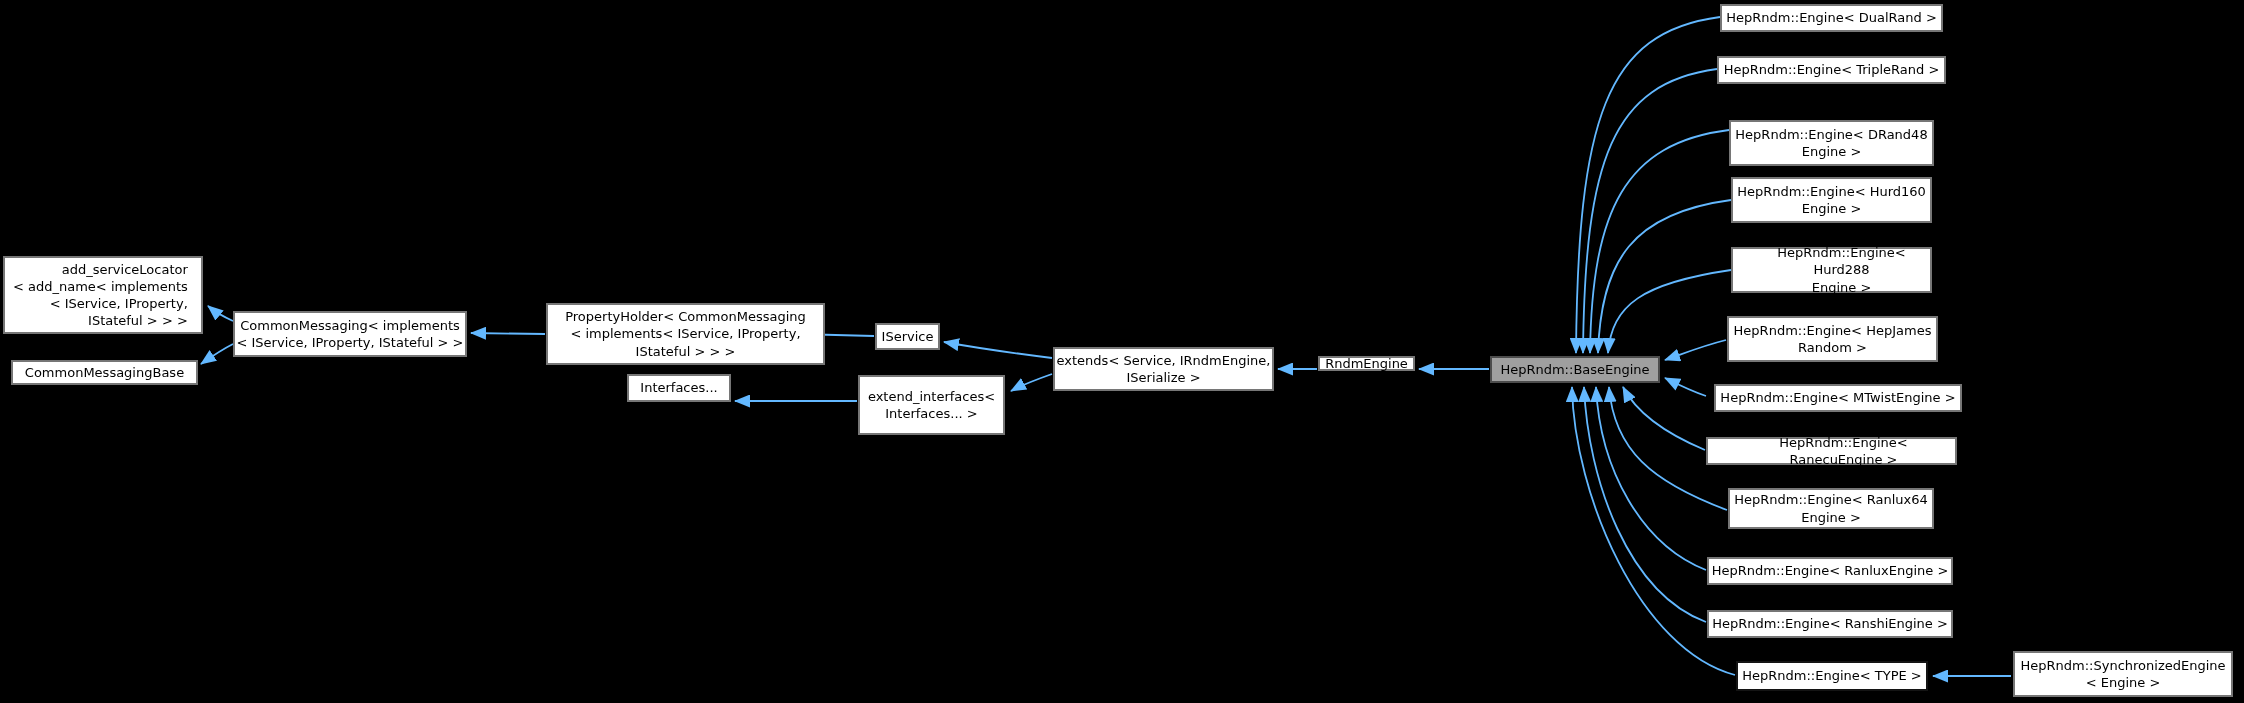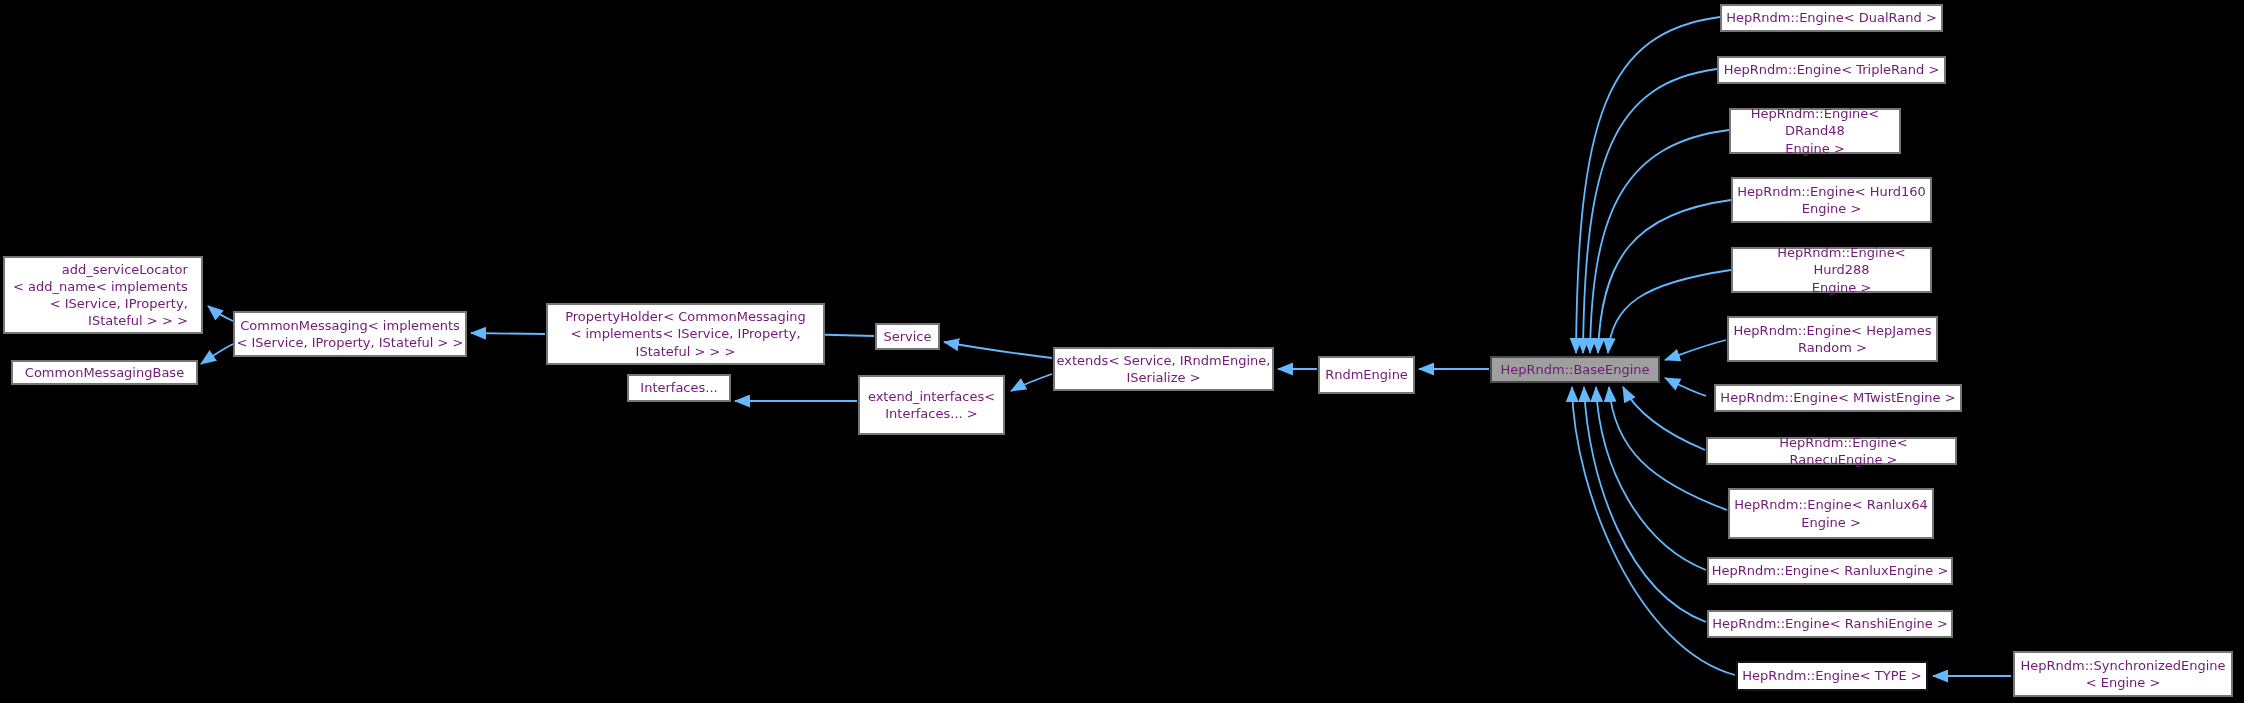--- a/index.html
+++ b/index.html
@@ -9,21 +9,21 @@
     background:#000;
     font-family:"DejaVu Sans","Liberation Sans",sans-serif;
     overflow:hidden;
   }
   svg.edges{position:absolute;left:0;top:0;z-index:0;}
   .node{
     position:absolute;
     box-sizing:border-box;
     background:#ffffff;
     border:2px solid #767676;
-    color:#701a75;
+    color:#000000;
     font-size:13px;
     line-height:1.32;
     display:flex;
     align-items:center;
     justify-content:center;
     text-align:center;
     white-space:pre-wrap;
     z-index:1;
     cursor:pointer;
   }
@@ -90,50 +90,50 @@
 
   <div class="node" style="left:546px;top:303px;width:279px;height:62px;">PropertyHolder&lt; CommonMessaging
 &lt; implements&lt; IService, IProperty,
 IStateful &gt; &gt; &gt;</div>
 
   <div class="node" style="left:627px;top:374px;width:104px;height:28px;">Interfaces...</div>
 
   <div class="node" style="left:858px;top:375px;width:147px;height:60px;">extend_interfaces&lt;
 Interfaces... &gt;</div>
 
-  <div class="node" style="left:875px;top:323px;width:65px;height:27px;">Service</div>
+  <div class="node" style="left:875px;top:323px;width:65px;height:27px;">IService</div>
 
   <div class="node" style="left:1053px;top:347px;width:221px;height:44px;">extends&lt; Service, IRndmEngine,
 ISerialize &gt;</div>
 
-  <div class="node" style="left:1318px;top:356px;width:97px;height:38px;">RndmEngine</div>
+  <div class="node" style="left:1318px;top:356px;width:97px;height:15px;">RndmEngine</div>
 
   <div class="node highlight" style="left:1490px;top:356px;width:170px;height:27px;">HepRndm::BaseEngine</div>
 
   <div class="node" style="left:1720px;top:4px;width:223px;height:28px;">HepRndm::Engine&lt; DualRand &gt;</div>
 
   <div class="node" style="left:1717px;top:56px;width:229px;height:28px;">HepRndm::Engine&lt; TripleRand &gt;</div>
 
-  <div class="node" style="left:1729px;top:108px;width:172px;height:46px;">HepRndm::Engine&lt; DRand48
+  <div class="node" style="left:1729px;top:120px;width:205px;height:46px;">HepRndm::Engine&lt; DRand48
 Engine &gt;</div>
 
   <div class="node" style="left:1731px;top:177px;width:201px;height:46px;">HepRndm::Engine&lt; Hurd160
 Engine &gt;</div>
 
   <div class="node" style="left:1731px;top:247px;width:201px;height:46px;padding-left:20px;">HepRndm::Engine&lt; Hurd288
 Engine &gt;</div>
 
   <div class="node" style="left:1727px;top:316px;width:211px;height:46px;">HepRndm::Engine&lt; HepJames
 Random &gt;</div>
 
   <div class="node" style="left:1707px;top:384px;width:248px;height:28px;margin-left:7px;">HepRndm::Engine&lt; MTwistEngine &gt;</div>
 
   <div class="node" style="left:1706px;top:437px;width:251px;height:28px;padding-left:24px;">HepRndm::Engine&lt; RanecuEngine &gt;</div>
 
-  <div class="node" style="left:1728px;top:488px;width:206px;height:51px;">HepRndm::Engine&lt; Ranlux64
+  <div class="node" style="left:1728px;top:488px;width:206px;height:41px;">HepRndm::Engine&lt; Ranlux64
 Engine &gt;</div>
 
   <div class="node" style="left:1707px;top:557px;width:246px;height:28px;">HepRndm::Engine&lt; RanluxEngine &gt;</div>
 
   <div class="node" style="left:1707px;top:610px;width:246px;height:28px;">HepRndm::Engine&lt; RanshiEngine &gt;</div>
 
   <div class="node dark-border" style="left:1736px;top:661px;width:192px;height:30px;">HepRndm::Engine&lt; TYPE &gt;</div>
 
   <div class="node" style="left:2013px;top:651px;width:220px;height:46px;">HepRndm::SynchronizedEngine
 &lt; Engine &gt;</div>

